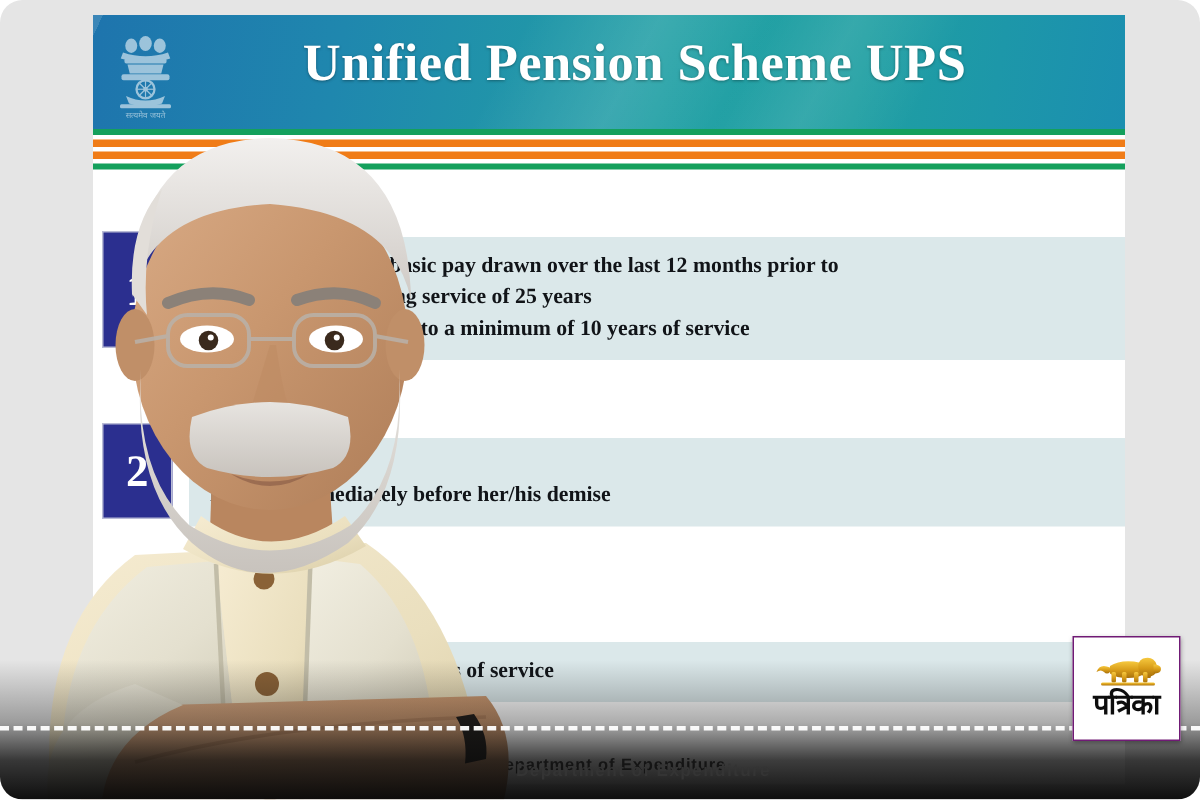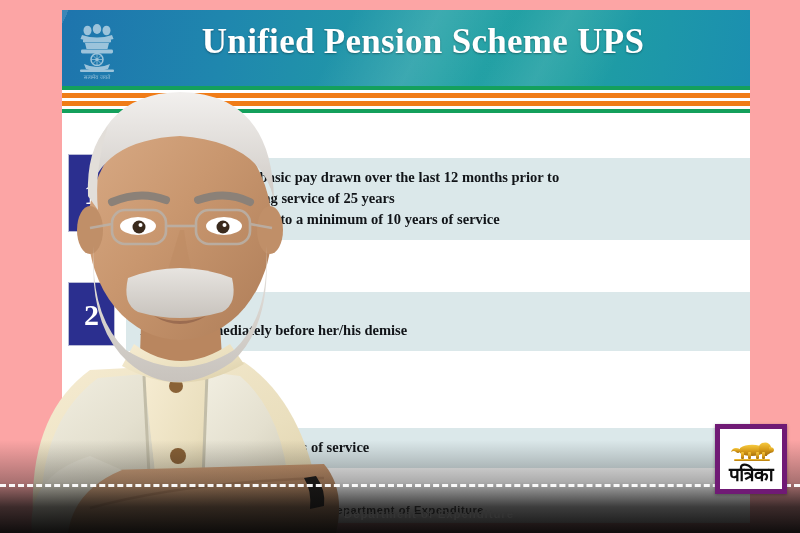--- a/index.html
+++ b/index.html
@@ -6,22 +6,23 @@
   html, body {
     width: 800px; height: 533px;
     overflow: hidden;
     background: #ffffff;
     font-family: "Liberation Serif", serif;
   }
 
   #stage {
     position: relative;
     width: 800px; height: 533px;
-    background: #fca5a5;
+    background: #e5e5e5;
     overflow: hidden;
+    border-radius: 15px;
   }
 
   
   #slide {
     position: absolute;
     left: 62px; top: 10px;
     width: 688px; height: 513px;
     background: #ffffff;
     overflow: hidden;
   }
@@ -173,21 +174,21 @@
     letter-spacing: .9px;
     padding-left: 58px;
   }
 
   
   #watermark {
     position: absolute;
     left: 715px; top: 424px;
     width: 72px; height: 70px;
     background: #ffffff;
-    border: 5px solid #701a75;
+    border: 1px solid #701a75;
     box-shadow: 0 1px 3px rgba(0,0,0,.35);
     text-align: center;
     overflow: hidden;
   }
   #watermark .lion { display: block; margin: 9px auto 2px auto; }
   #watermark .wm-text {
     display: block;
     font-family: "Liberation Serif", serif;
     font-weight: bold;
     font-size: 19px;

